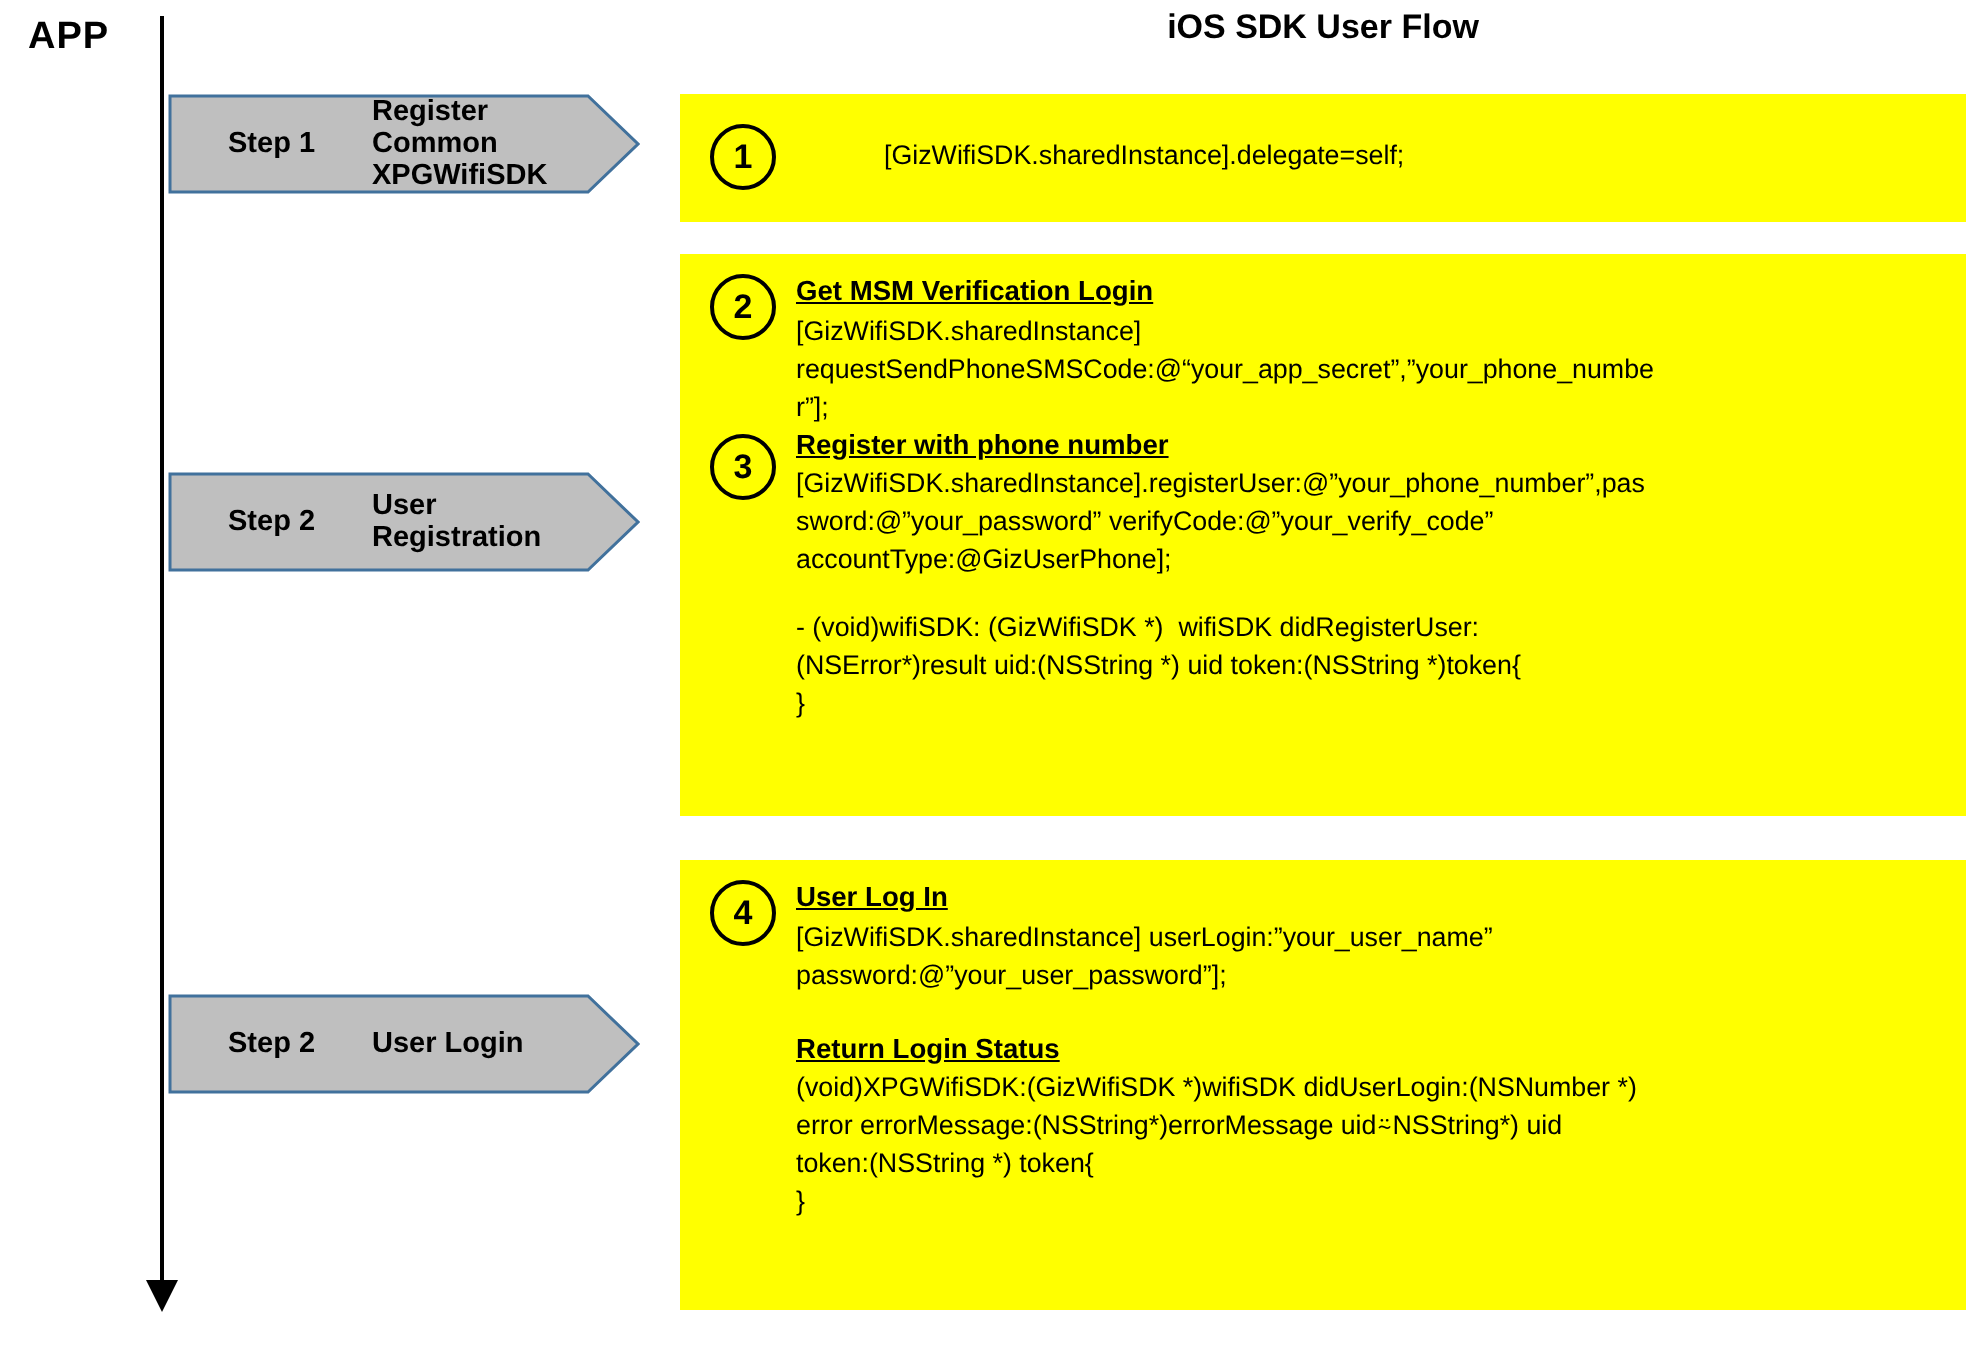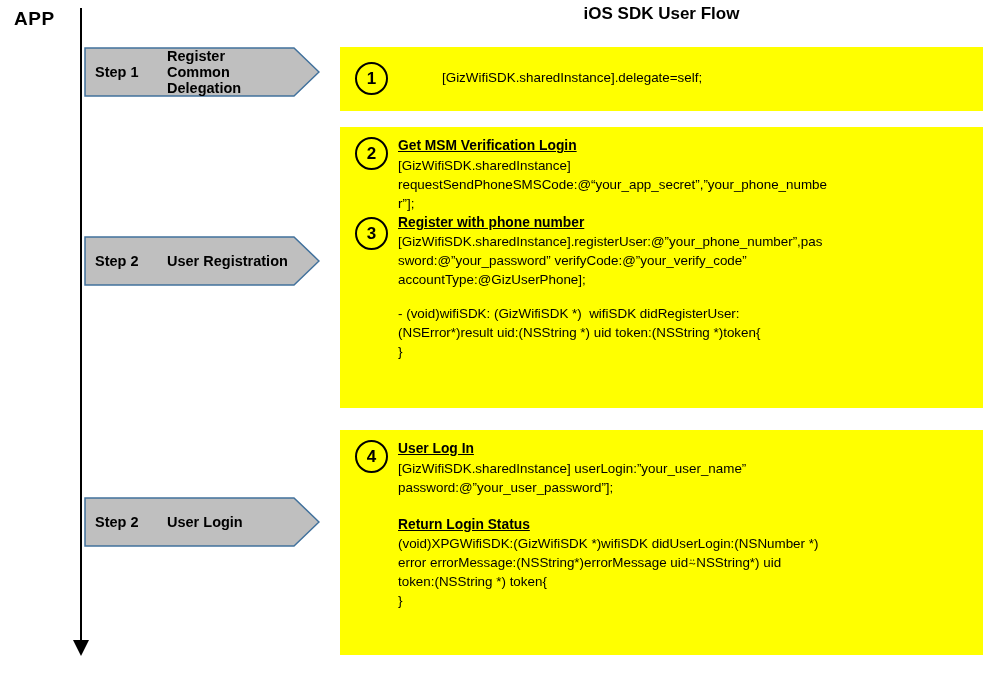--- a/index.html
+++ b/index.html
@@ -85,20 +85,21 @@
     display: flex;
     align-items: center;
     padding-left: 11px;
     box-sizing: border-box;
   }
   .step-chevron .step-num {
     font-size: 14.5px;
     font-weight: bold;
     width: 72px;
     flex: none;
+    margin-left: 19px;
   }
   .step-chevron .step-name {
     font-size: 14.5px;
     font-weight: bold;
     line-height: 1.12;
   }
   #step-chevron-1 { top: 47px; }
   #step-chevron-2 { top: 236px; }
   #step-chevron-3 { top: 497px; }
 
@@ -175,21 +176,21 @@
   <div id="lifeline"></div>
   <div id="lifeline-arrow"></div>
 
   <div class="step-chevron" id="step-chevron-1">
     <svg viewBox="0 0 236 50" preserveAspectRatio="none">
       <polygon points="1,1 210,1 235,25 210,49 1,49" fill="#BFBFBF" stroke="#41719C" stroke-width="1.5"></polygon>
     </svg>
     <div class="step-text">
       <span class="step-num">Step 1</span>
       <span class="step-name" style="white-space: pre-line;">Register Common
-Delegation</span>
+XPGWifiSDK</span>
     </div>
   </div>
 
   <div class="step-chevron" id="step-chevron-2">
     <svg viewBox="0 0 236 50" preserveAspectRatio="none">
       <polygon points="1,1 210,1 235,25 210,49 1,49" fill="#BFBFBF" stroke="#41719C" stroke-width="1.5"></polygon>
     </svg>
     <div class="step-text">
       <span class="step-num">Step 2</span>
       <span class="step-name" style="white-space: pre-line;">User Registration</span>

